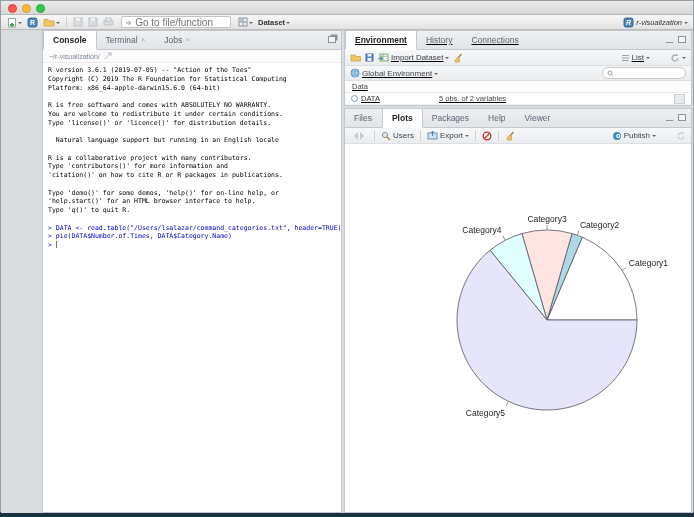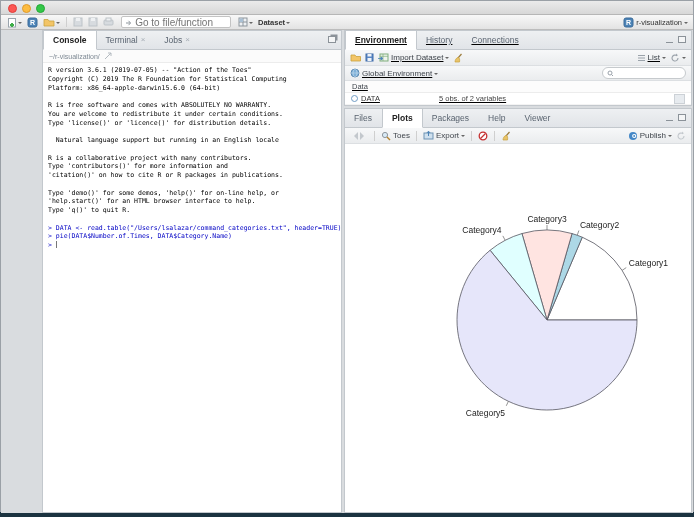--- a/index.html
+++ b/index.html
@@ -16,21 +16,21 @@
   
   .main-toolbar{height:14px;background:linear-gradient(#f8f8f8,#e3e3e3);border-bottom:1px solid #bcbcbc;
     display:flex;align-items:center;padding:0 5px;gap:3px;font-size:7.5px;color:#333;}
   .tb-btn{display:flex;align-items:center;gap:1px;padding:0 1px;height:12px;}
   .caret{width:0;height:0;border:2.5px solid transparent;border-top-color:#666;margin-top:3px;}
   .tb-sep{width:1px;height:10px;background:#cfcfcf;margin:0 2px;}
   .goto-box{display:flex;align-items:center;gap:2px;background:#fff;border:1px solid #c3c3c3;border-radius:2px;
     height:10px;width:102px;padding:0 3px;margin:0 3px;}
   .goto-box input{border:none;outline:none;font-size:10px;width:100%;color:#555;background:transparent;
     font-family:"Liberation Sans",sans-serif;}
-  .project-btn{margin-left:auto;display:flex;align-items:center;gap:2px;font-size:7.5px;color:#333;}
+  .project-btn{margin-left:auto;display:flex;align-items:center;gap:2px;font-size:7.5px;color:#333;font-style:italic;}
   
   .content{display:flex;height:483px;background:#d9dcdf;padding-left:40px;}
   .pane{background:#fff;border:1px solid #c3c8cd;box-sizing:border-box;display:flex;flex-direction:column;}
   .left-pane{width:300px;margin-left:1px;}
   .vsplit{width:2px;}
   .right-col{flex:1;display:flex;flex-direction:column;margin-right:1px;}
   .env-pane{height:76px;text-decoration:underline;}
   .hsplit{height:2px;}
   .plots-pane{flex:1;}
   
@@ -50,21 +50,21 @@
   .wd-goto{margin-left:4px;color:#b3bac0;font-size:6px;}
   .console-body{flex:1;padding:3px 5px;font-family:"DejaVu Sans Mono",monospace;font-size:6.5px;
     line-height:8.75px;color:#000;white-space:pre;overflow:hidden;}
   .console-body .line{min-height:8.75px;}
   .console-body .line.input{color:#0000c4;}
   .caret-bar{display:inline-block;width:1px;height:7px;background:#777;vertical-align:-1px;}
   
   .mini-toolbar{height:15px;background:linear-gradient(#f7f8f9,#eaecee);border-bottom:1px solid #dcdfe2;
     display:flex;align-items:center;padding:0 5px;gap:4px;font-size:8px;color:#3f454c;flex:none;}
   .mini-btn{display:flex;align-items:center;gap:2px;}
-  .right-group{margin-left:auto;display:flex;align-items:center;gap:4px;justify-content:space-between;}
+  .right-group{margin-left:auto;display:flex;align-items:center;gap:20px;justify-content:space-between;}
   .search-box{display:flex;align-items:center;gap:2px;border:1px solid #c6cacd;border-radius:6px;
     background:#fff;height:10px;width:74px;padding:0 4px;}
   .search-box input{border:none;outline:none;width:100%;font-size:7px;background:transparent;}
   .env-section{height:11px;background:#fcfcfc;border-bottom:1px solid #ececec;font-size:7.5px;color:#3f454c;
     display:flex;align-items:center;padding:0 7px;flex:none;}
   .env-rows{flex:1;background:#fff;overflow:hidden;}
   .env-row{height:11px;display:flex;align-items:center;padding:0 6px;font-size:7.5px;color:#333;
     border-bottom:1px solid #f3f3f3;}
   .env-row .obj-name{width:88px;display:flex;align-items:center;gap:3px;}
   .env-row .obj-summary{flex:1;color:#444;}
@@ -320,21 +320,21 @@
         </div>
         <div class="mini-toolbar">
           <span class="nav-arrow nav-back"></span>
           <span class="nav-arrow nav-fwd"></span>
           <span class="tb-sep"></span>
           <span class="mini-btn">
             <svg class="ico" width="10" height="10">
               <circle cx="4" cy="4" r="2.6" fill="#d8e9f5" stroke="#8d959c"></circle>
               <path d="M6 6l3 3" stroke="#b5832f" stroke-width="1.4"></path>
             </svg>
-            <span>Toes</span>
+            <span>Users</span>
           </span>
           <span class="tb-sep"></span>
           <span class="mini-btn">
             <svg class="ico" width="11" height="9">
               <rect x="1" y="2" width="9" height="6" fill="#cfe0ee" stroke="#6f93b4"></rect>
               <path d="M5.5 5V0.5M3.8 2L5.5 0.2 7.2 2" stroke="#4c83b6" fill="none"></path>
             </svg>
             <span>Export</span>
             <span class="caret"></span>
           </span>

